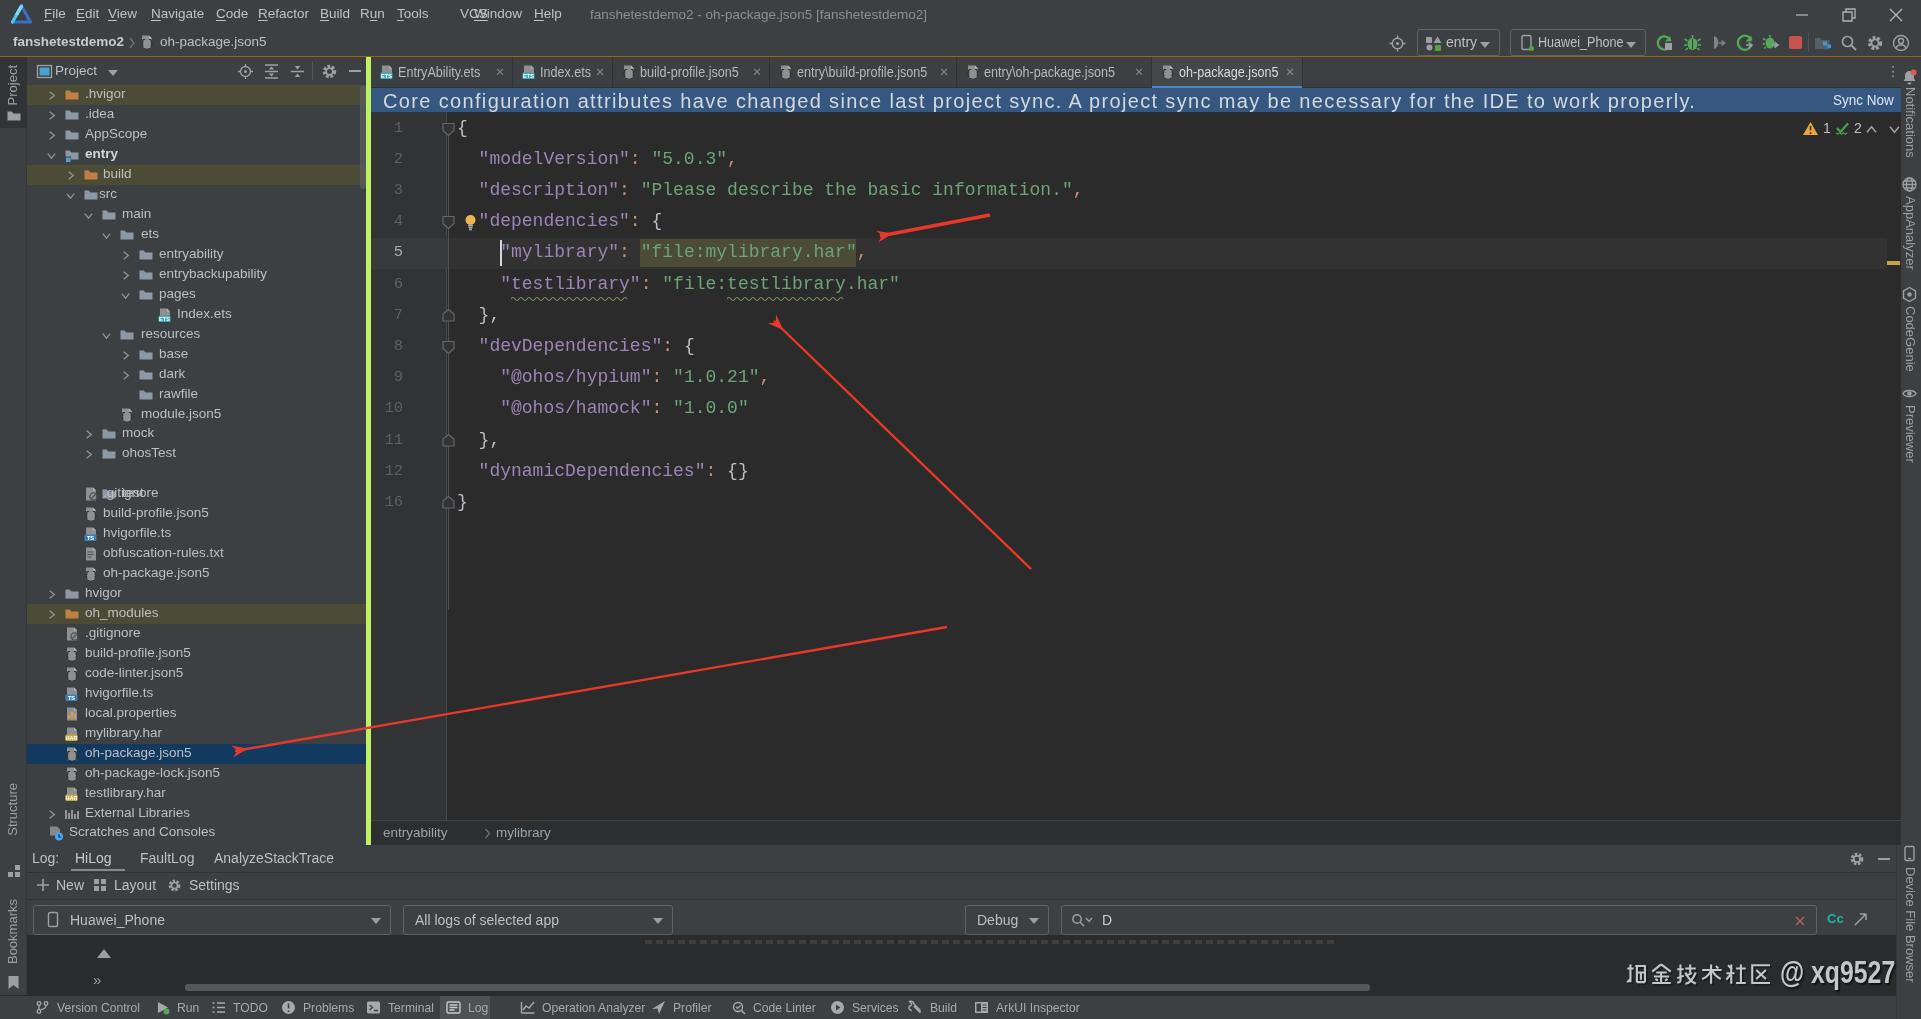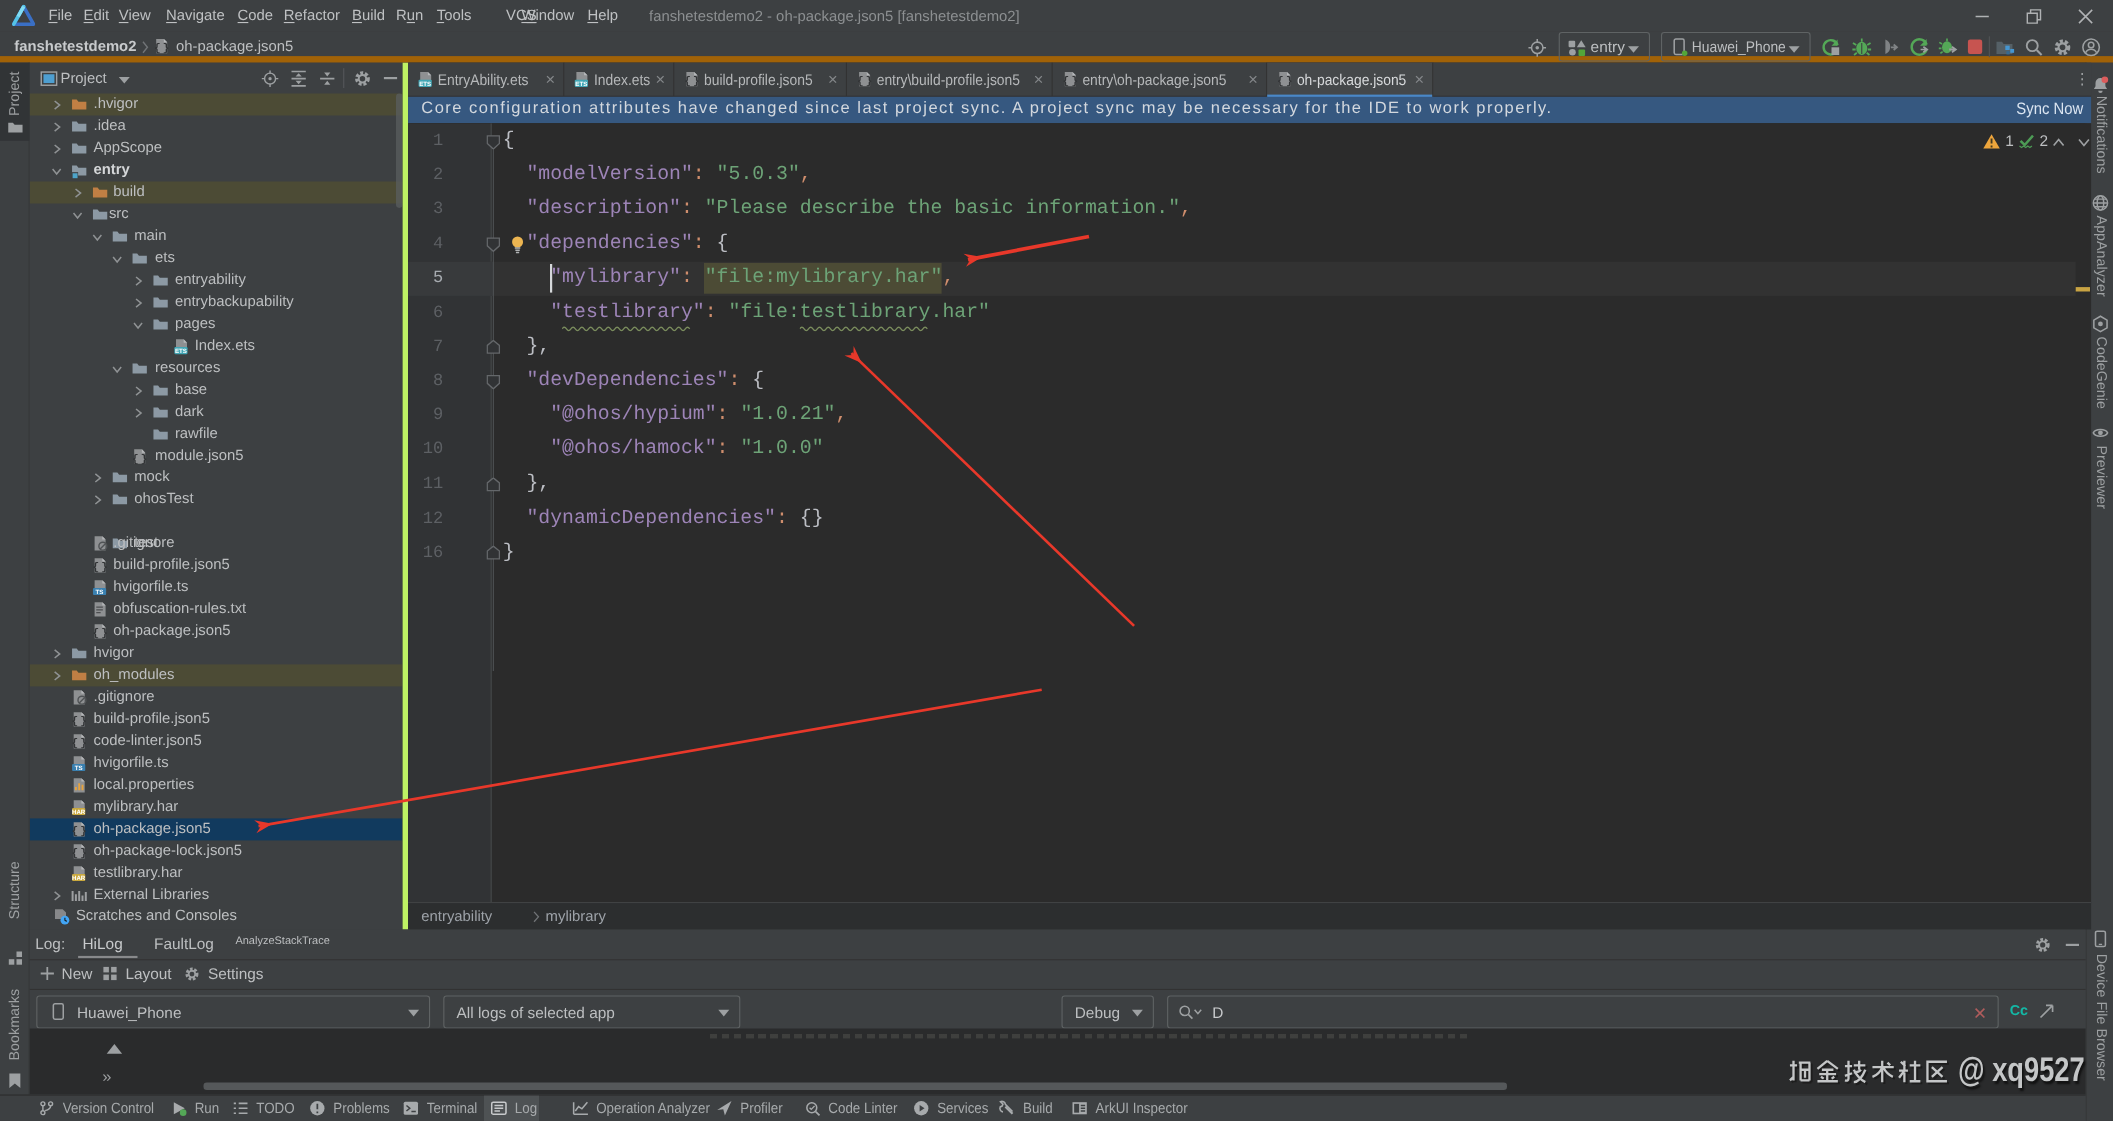--- a/index.html
+++ b/index.html
@@ -5,21 +5,21 @@
 html,body { width:1921px; height:1019px; overflow:hidden; background:#3c3f41;
   font-family:"Liberation Sans", sans-serif; }
 #page { position:relative; width:1921px; height:1019px; background:#3c3f41; overflow:hidden; }
 .abs { position:absolute; }
 .cx { display:inline-block; transform:scaleX(0.9); transform-origin:0 50%; white-space:nowrap; }
 #titlebar { position:absolute; left:0; top:0; width:1921px; height:29px; background:#3d4042; }
 .menuitem { position:absolute; top:6px; color:#bfc1c3; font-size:13.5px; }
 .menuitem u { text-decoration-thickness:1px; text-underline-offset:2px; }
 #wintitle { position:absolute; top:7px; color:#8c8f91; font-size:13.5px; }
 .winbtn { position:absolute; top:0; width:46px; height:29px; text-align:center; }
-#navbar { position:absolute; left:0; top:29px; width:1921px; height:28px; background:#3d4042; border-bottom:6px solid #a16207; }
+#navbar { position:absolute; left:0; top:29px; width:1921px; height:28px; background:#3d4042; border-bottom:1px solid #a16207; }
 #lstripe { position:absolute; left:0; top:57px; width:27px; height:962px; background:#3d4042; border-right:1px solid #353738; }
 #rstripe { position:absolute; left:1896px; top:57px; width:25px; height:962px; background:#3d4042; border-left:1px solid #353738; }
 .vlabel { position:absolute; color:#9da0a2; font-size:13px; writing-mode:vertical-rl; white-space:nowrap; }
 .vlabelL { position:absolute; color:#9da0a2; font-size:13px; writing-mode:vertical-rl; transform:rotate(180deg); white-space:nowrap; }
 #project { position:absolute; left:27px; top:57px; width:339px; height:788px; background:#3d4042; overflow:hidden; }
 .trow { position:absolute; left:0; width:339px; height:20px; font-size:13.5px; color:#bdbfc1; white-space:nowrap; }
 .trow .lbl { position:absolute; top:1px; }
 #editor { position:absolute; left:366px; top:57px; width:1530px; height:788px; background:#2b2b2b; border-left:5px solid #bef264; }
 #tabbar { position:absolute; left:0; top:0; width:1530px; height:31px; background:#3d4042; border-bottom:1px solid #323232; }
 .tab { position:absolute; top:0; height:31px; color:#b6b8ba; font-size:14px; white-space:nowrap; }
@@ -607,21 +607,21 @@
               <path d="M10 1.5 l3 3 h-3 z" fill="#b6b8ba"></path>
               <text x="8" y="12.6" font-size="10" fill="#313335" text-anchor="middle" font-family="Liberation Mono, monospace" font-weight="bold">{ }</text>
             </svg></span>
 <span class="abs cx" style="left:27px;top:7px">oh-package.json5</span>
 <span class="abs" style="right:7px;top:8px;color:#84878a;font-size:11.5px">✕</span>
 <div class="abs" style="left:0;bottom:-1px;width:100%;height:3px;background:#4a88c7"></div>
 </div>
 <div class="abs" style="left:1515px;top:6px;color:#9da0a2;font-size:14px">⋮</div>
 </div>
 <div id="banner">
-        <span class="abs" style="left:12px;top:2px;font-size:15px;letter-spacing:1.35px">Core configuration attributes have changed since last project sync. A project sync may be necessary for the IDE to work properly.</span>
+        <span class="abs" style="left:12px;top:2px;font-size:20px;letter-spacing:1.35px">Core configuration attributes have changed since last project sync. A project sync may be necessary for the IDE to work properly.</span>
         <span class="abs cx" style="left:1462px;top:3px;color:#dbe5f1;font-size:15px">Sync Now</span>
       </div>
 <div id="codearea">
 <div id="gutter"></div>
 <div class="abs" style="left:0;top:126px;width:1516px;height:31px;background:#323232"></div>
 <div class="abs" style="left:0;top:126px;width:77px;height:31px;background:#383a3c"></div>
 <div class="abs" style="left:269px;top:127px;width:216px;height:28px;background:#4c4b35"></div>
 <div class="lnum" style="top:6.5px;">1</div>
 <div class="lnum" style="top:37.7px;">2</div>
 <div class="lnum" style="top:68.9px;">3</div>
@@ -704,21 +704,21 @@
           <path d="M1.5 1 L5.5 5.5 L1.5 10" fill="none" stroke="#707376" stroke-width="1.2"></path>
         </svg>
         <span class="abs" style="left:125px;top:4px">mylibrary</span>
       </div>
 </div>
 <div id="logpanel">
 <div class="abs" style="left:5px;top:5px;color:#bdbfc1;font-size:14px">Log:</div>
 <div class="abs" style="left:48px;top:5px;color:#c8cacc;font-size:14px">HiLog</div>
 <div class="abs" style="left:44px;top:24px;width:54px;height:2px;background:#88898b"></div>
 <div class="abs" style="left:113px;top:5px;color:#bdbfc1;font-size:14px">FaultLog</div>
-<div class="abs" style="left:187px;top:5px;color:#bdbfc1;font-size:10px">AnalyzeStackTrace</div>
+<div class="abs" style="left:187px;top:5px;color:#bdbfc1;font-size:14px">AnalyzeStackTrace</div>
 <svg class="abs" style="left:1822px;top:6px" width="16" height="16" viewBox="0 0 16 16">
         <circle cx="8" cy="8" r="4.7" fill="none" stroke="#9da0a2" stroke-width="3.2" stroke-dasharray="2.4 1.5"></circle>
         <circle cx="8" cy="8" r="3.2" fill="none" stroke="#9da0a2" stroke-width="1.7"></circle>
       </svg>
 <div class="abs" style="left:1851px;top:13px;width:12px;height:2px;background:#9da0a2"></div>
 <div class="abs" style="left:0;top:27px;width:1869px;height:1px;background:#323232"></div>
 <svg class="abs" style="left:9px;top:33px" width="14" height="14" viewBox="0 0 14 14">
         <path d="M7 1 v12 M1 7 h12" stroke="#9da0a2" stroke-width="1.6"></path>
       </svg>
 <div class="abs" style="left:29px;top:32px;color:#bdbfc1;font-size:14px">New</div>

